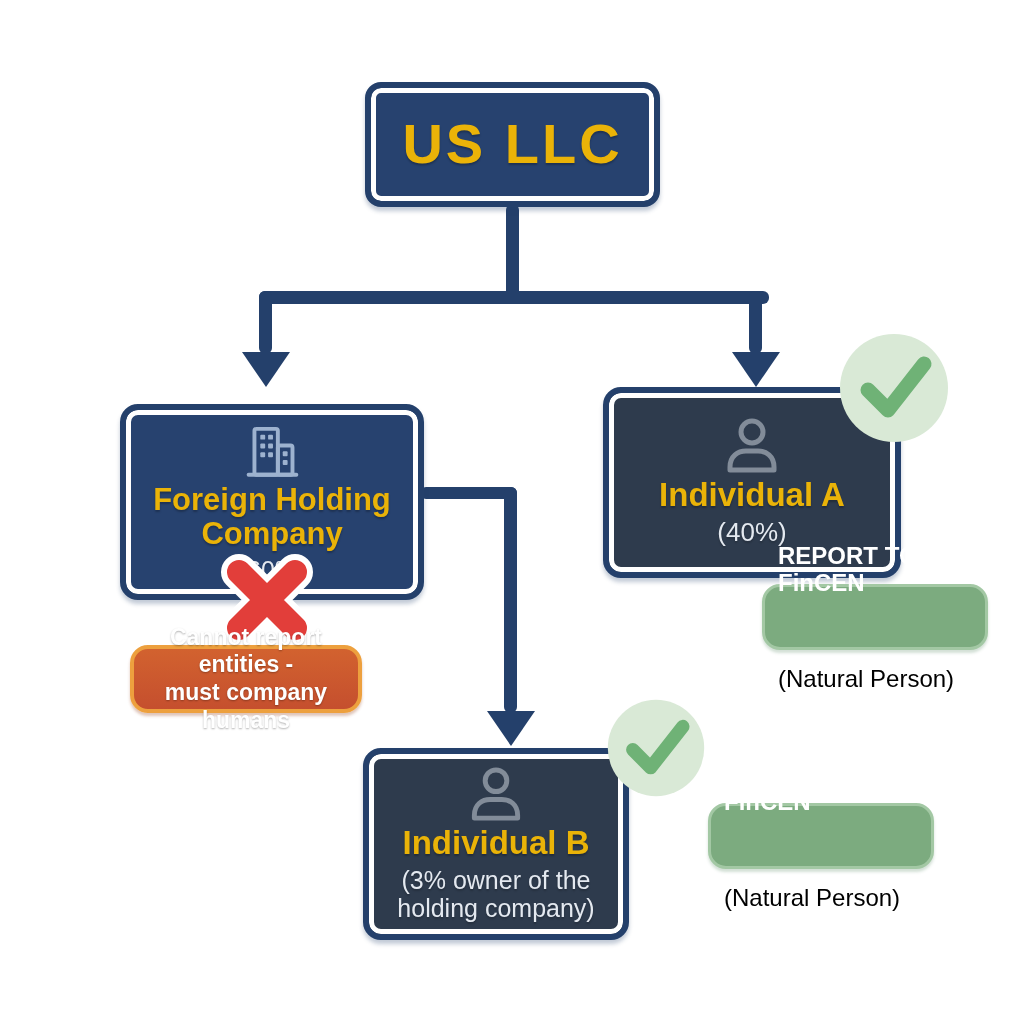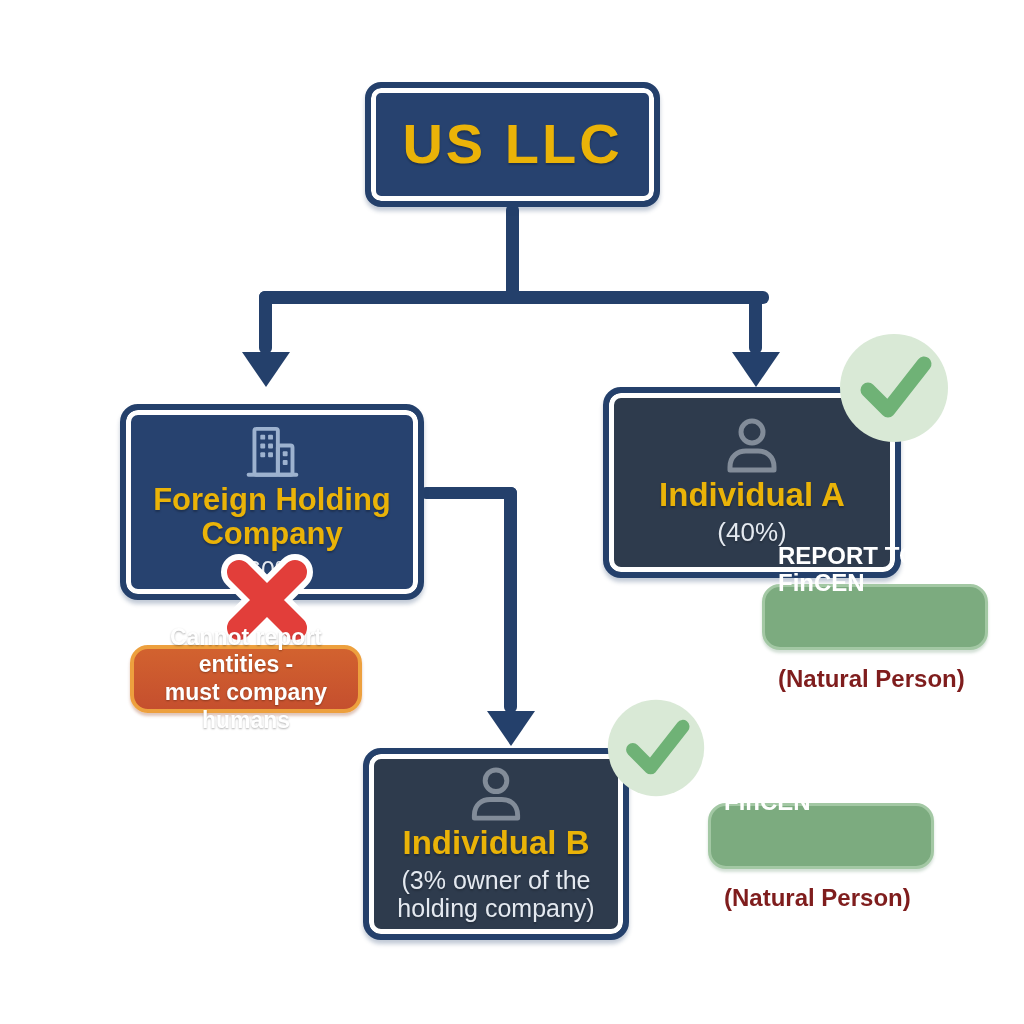--- a/index.html
+++ b/index.html
@@ -43,21 +43,21 @@
     left:130px;top:645px;width:232px;height:68px;
     background:linear-gradient(180deg,#d2622f 0%,#c54f2e 100%);
     border:4px solid #eda03e;text-align:center;align-items:center;
     box-shadow:0 3px 3px rgba(150,60,20,.3);}
   .badge-orange .b1{font-weight:bold;font-size:23px;line-height:1.2;
     text-shadow:0 1px 2px rgba(0,0,0,.3);}
   .badge-green{
     background:#7cab7f;border:3px solid #a3c8a4;align-items:flex-start;
     padding-left:13px;box-shadow:0 3px 3px rgba(80,130,90,.25);gap:36px;}
   .badge-green .b1{font-weight:bold;font-size:24px;line-height:1.15;}
-  .badge-green .b2{font-weight:bold;font-size:24px;line-height:1.15;color:#7f1d1d;margin-top:32px;}
+  .badge-green .b2{font-weight:normal;font-size:24px;line-height:1.15;color:#000000;margin-top:32px;}
   .badge-a{left:762px;top:584px;width:226px;height:66px;}
   .badge-b{left:708px;top:803px;width:226px;height:66px;}
   
   .marker{position:absolute;}
 </style>
 </head>
 <body>
 
 <div class="canvas">
 

